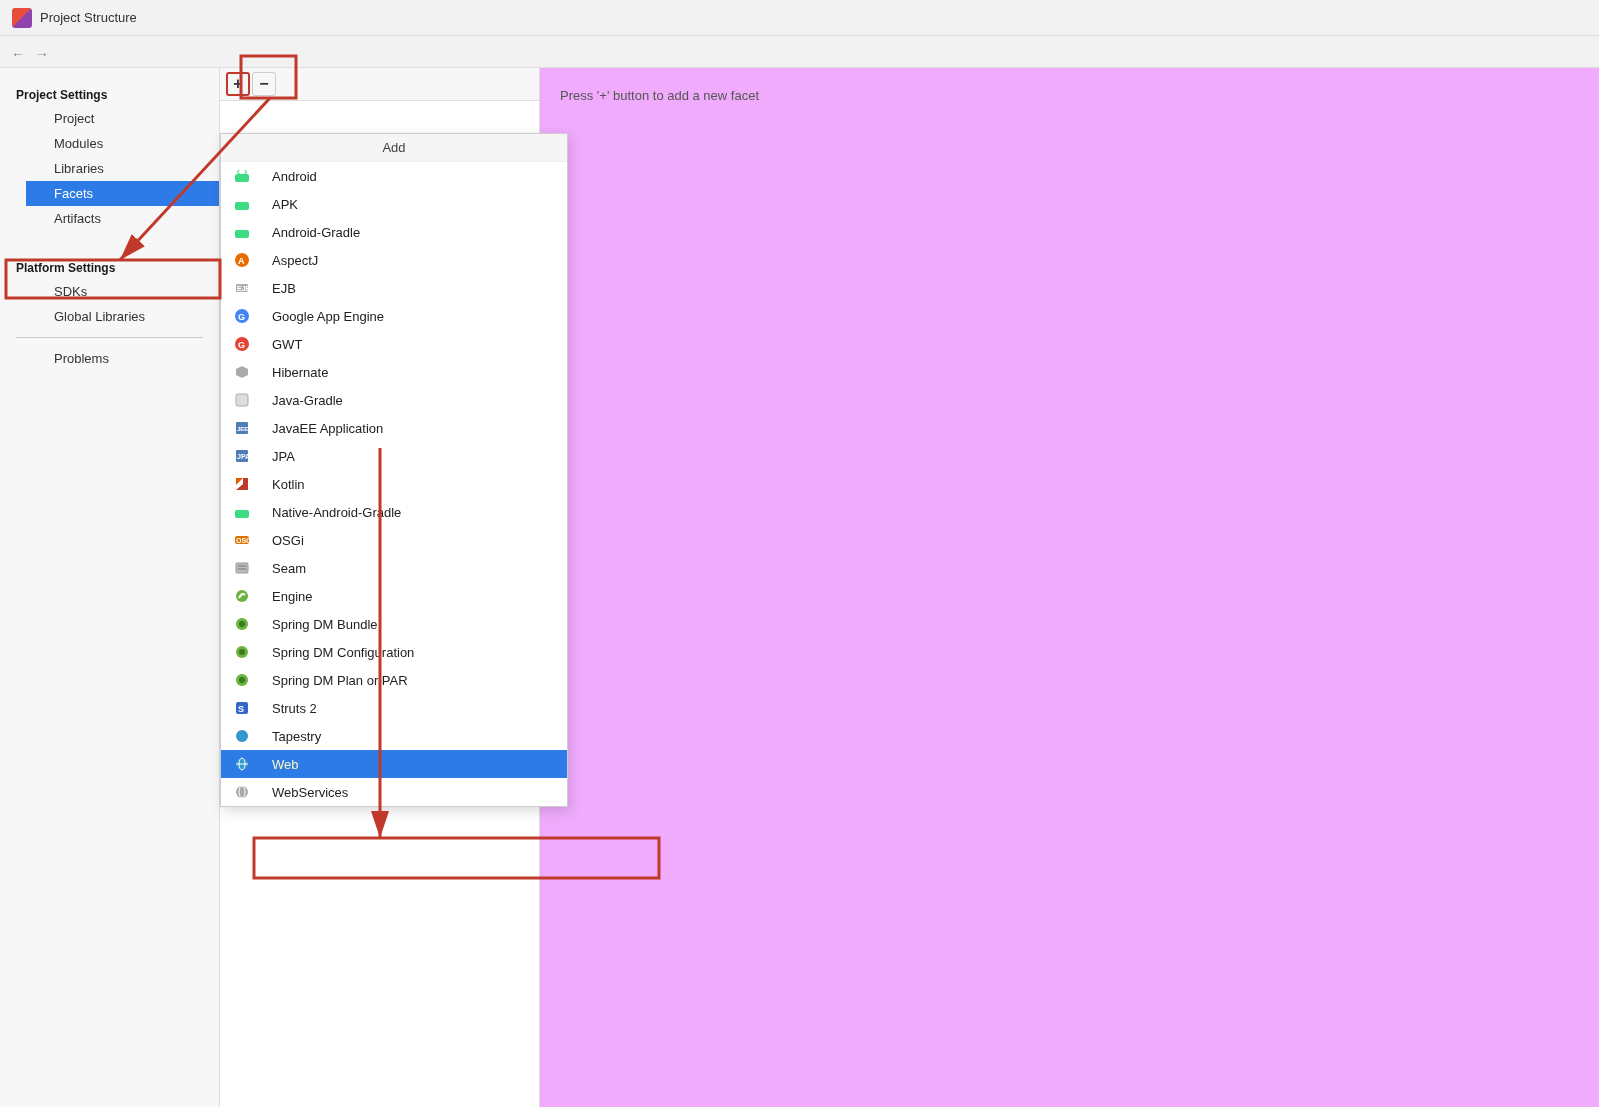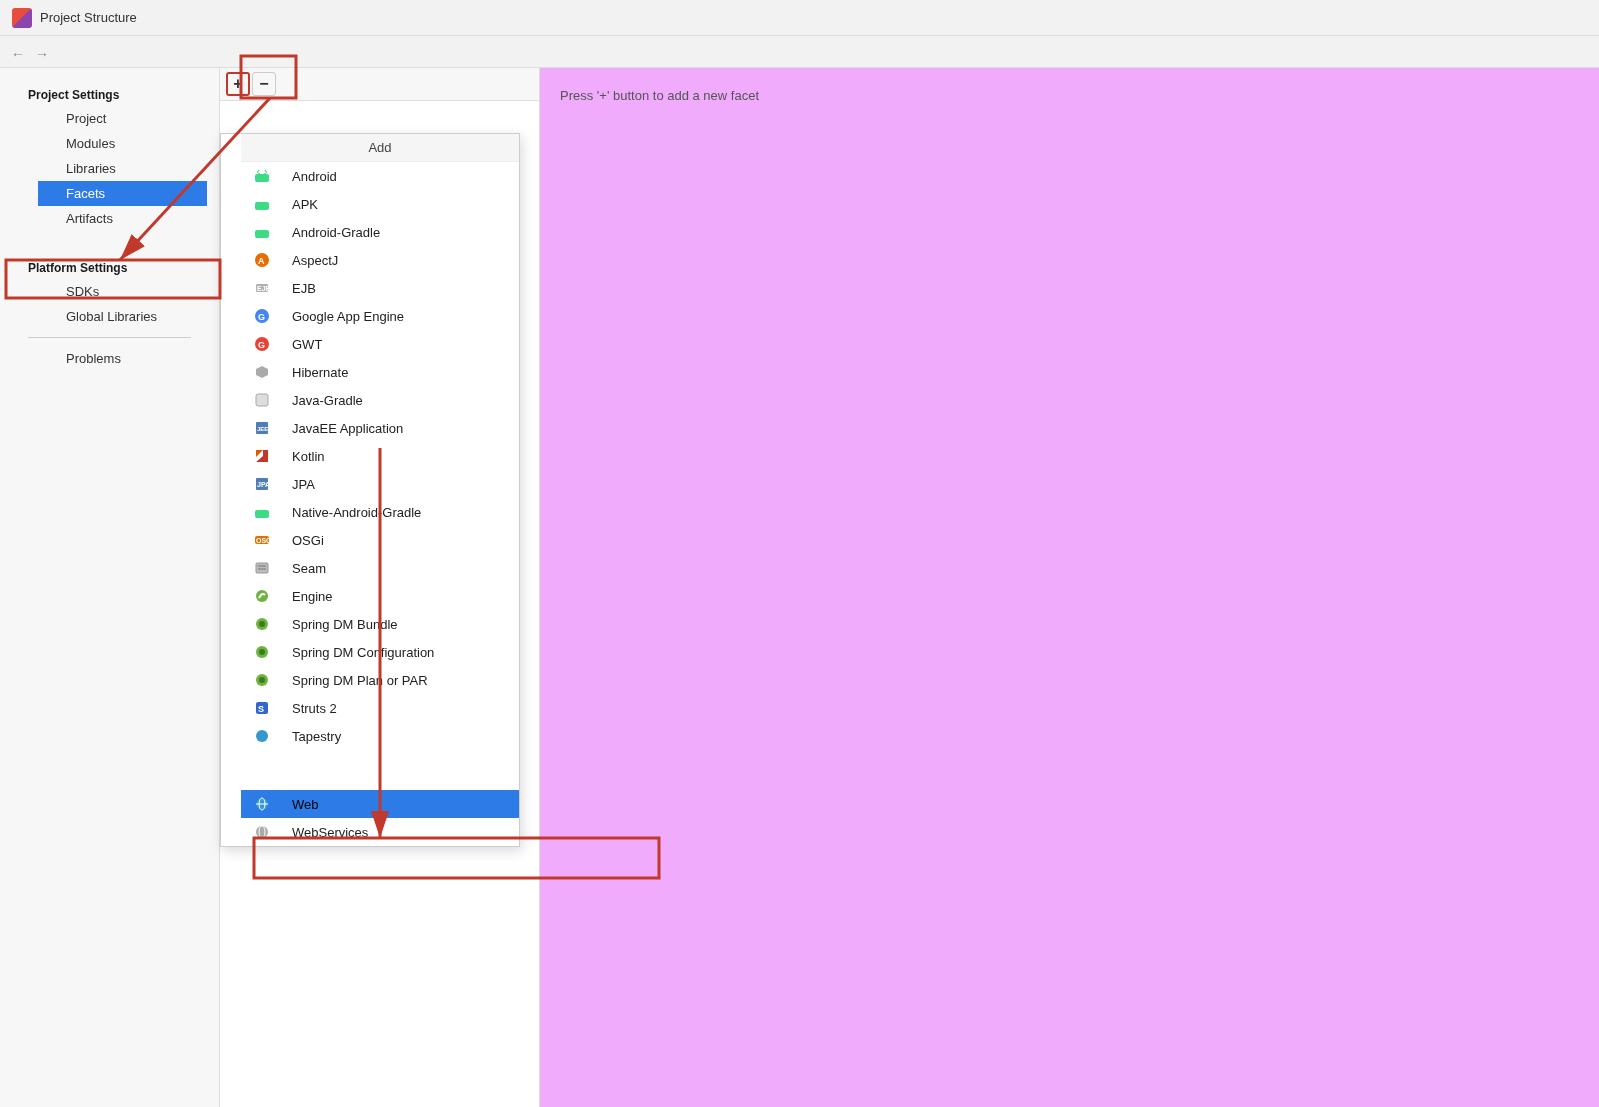--- a/index.html
+++ b/index.html
@@ -67,21 +67,21 @@
       display: flex;
       flex: 1;
       overflow: hidden;
     }
 
     
     .sidebar {
       width: 220px;
       background: #f7f7f7;
       border-right: 1px solid #ddd;
-      padding: 12px 12px;
+      padding: 12px 0;
       flex-shrink: 0;
     }
     .sidebar-section-label {
       font-size: 12px;
       font-weight: 700;
       color: #1a1a1a;
       padding: 8px 16px 4px 16px;
       text-transform: none;
     }
     .sidebar-item {
@@ -147,48 +147,46 @@
       font-size: 16px;
       font-weight: bold;
       color: #333;
     }
 
     
     .dropdown-menu {
       position: absolute;
       top: 32px;
       left: 0;
-      width: 300px;
+      width: 348px;
       background: #fff;
       border: 1px solid #ccc;
       box-shadow: 2px 4px 12px rgba(0,0,0,0.15);
       z-index: 100;
-      padding-left: 20px;
     }
     .dropdown-header {
       text-align: center;
       padding: 6px;
       font-size: 13px;
       color: #444;
       border-bottom: 1px solid #eee;
       background: #f5f5f5;
     }
     .dropdown-item {
       display: flex;
       align-items: center;
       padding: 5px 12px;
       cursor: pointer;
       font-size: 13px;
       color: #222;
       gap: 21px;
     }
     .dropdown-item.selected {
       background: #2d7be7;
-      color: #000000;
-      margin-top: 40px;
+      color: #fef9c3;
     }
     .dropdown-item .item-icon {
       width: 18px;
       height: 18px;
       flex-shrink: 0;
       display: flex;
       align-items: center;
       justify-content: center;
       font-size: 11px;
     }
@@ -353,35 +351,35 @@
                   <rect x="2" y="2" width="12" height="12" rx="1" fill="#4f7db8"></rect>
                   <text x="3" y="11" font-size="6" fill="white" font-weight="bold">JEE</text>
                 </svg>
             </span>
             <span>JavaEE Application</span>
           </div>
 
           <div class="dropdown-item">
             <span class="item-icon">
               <svg width="16" height="16" viewBox="0 0 16 16">
+                  <rect x="2" y="2" width="12" height="12" rx="1" fill="#4f7db8"></rect>
+                  <text x="3" y="11" font-size="7" fill="white" font-weight="bold">JPA</text>
+                </svg>
+            </span>
+            <span>JPA</span>
+          </div>
+
+          <div class="dropdown-item">
+            <span class="item-icon">
+              <svg width="16" height="16" viewBox="0 0 16 16">
                   <polygon points="2,2 9,2 2,9" fill="#e05a00"></polygon>
                   <polygon points="9,2 14,2 14,14 2,14 9,8" fill="#c0392b"></polygon>
                 </svg>
             </span>
             <span>Kotlin</span>
-          </div>
-
-          <div class="dropdown-item">
-            <span class="item-icon">
-              <svg width="16" height="16" viewBox="0 0 16 16">
-                  <rect x="2" y="2" width="12" height="12" rx="1" fill="#4f7db8"></rect>
-                  <text x="3" y="11" font-size="7" fill="white" font-weight="bold">JPA</text>
-                </svg>
-            </span>
-            <span>JPA</span>
           </div>
 
           <div class="dropdown-item">
             <span class="item-icon icon-android">
               <svg width="16" height="16" viewBox="0 0 16 16">
                   <rect x="1" y="6" width="14" height="8" rx="2" fill="#3ddc84"></rect>
                 </svg>
             </span>
             <span>Native-Android-Gradle</span>
           </div>

